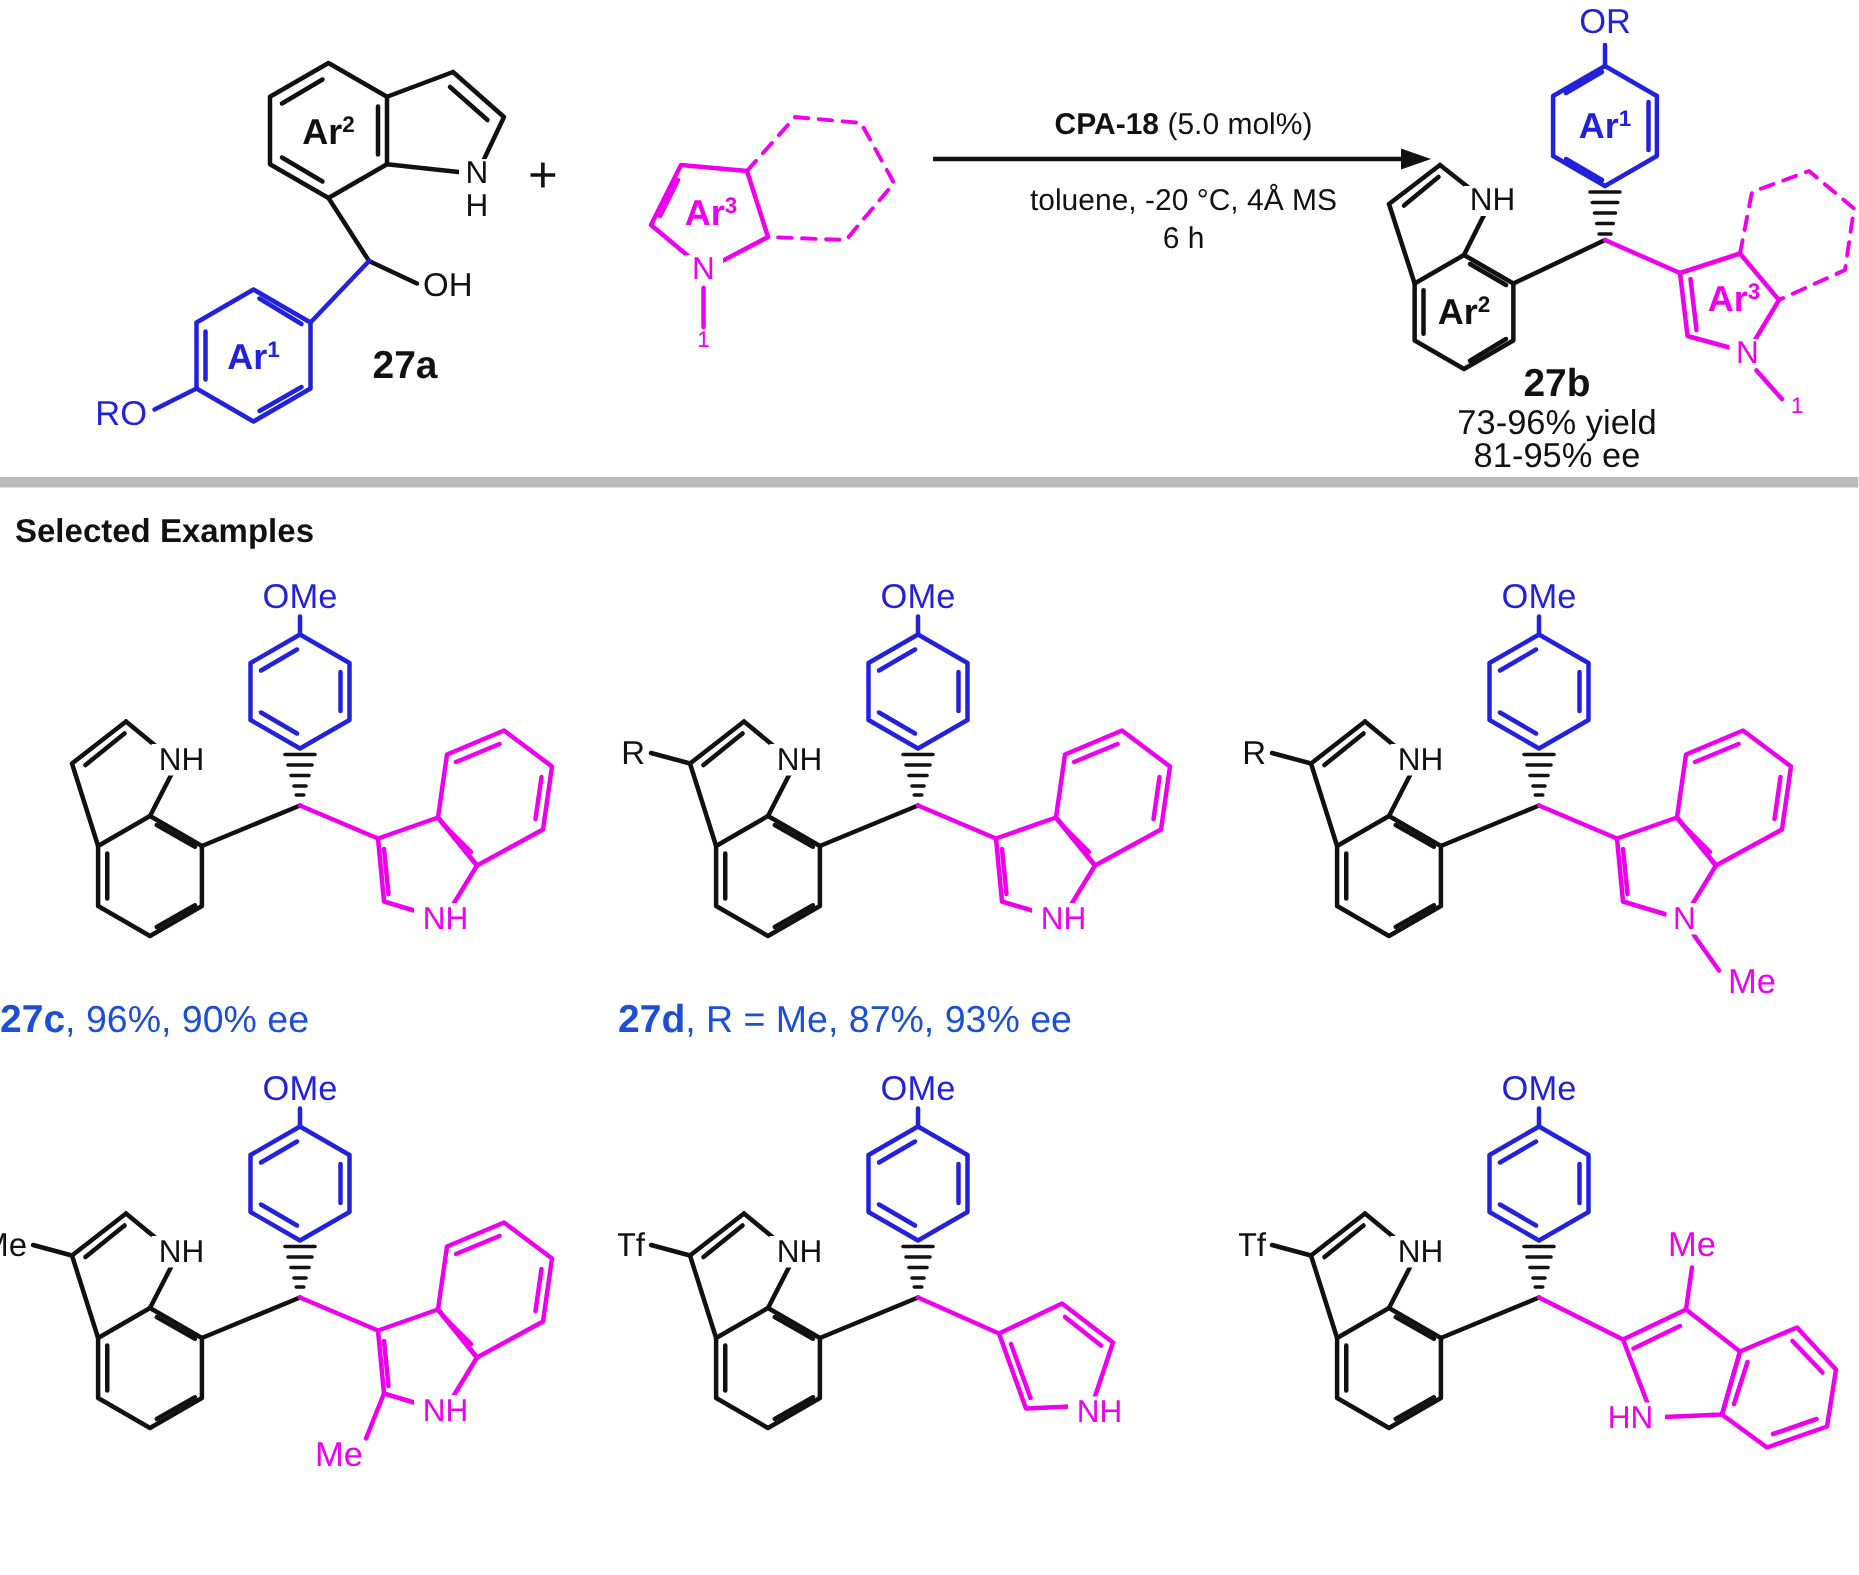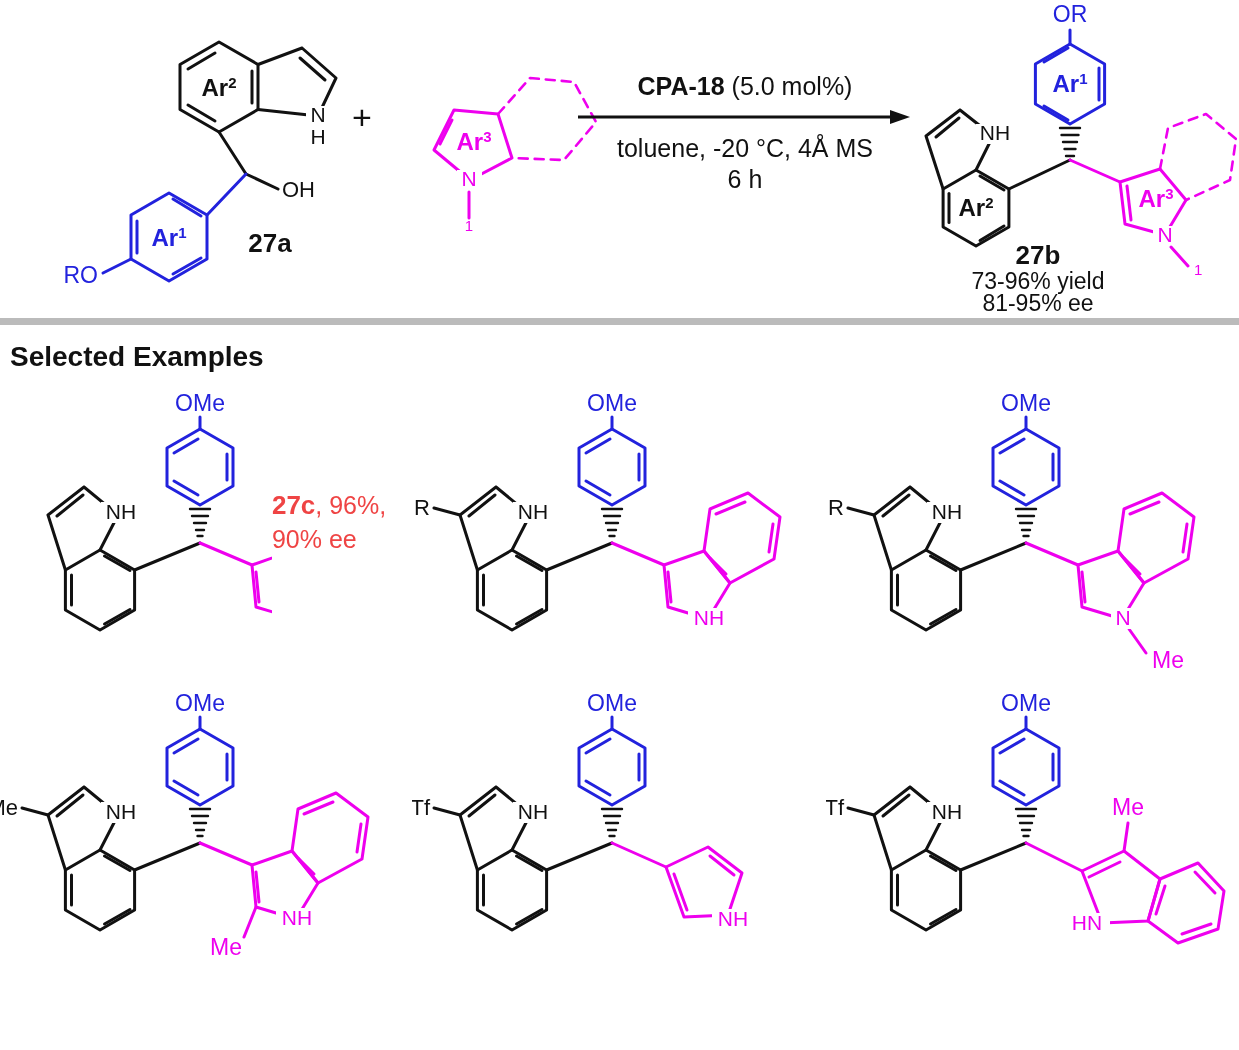--- a/index.html
+++ b/index.html
@@ -13,28 +13,28 @@
   .w{fill:#ffffff;stroke:none;}
   .tk{fill:var(--k);font-size:22px;} .tb{fill:var(--b);font-size:23px;} .tm{fill:var(--m);font-size:23px;}
   .ar{font-size:24px;font-weight:bold;}
   .sup{font-size:15px;}
   .atom{font-size:21px;}
   .bold{font-weight:bold;}
   .scheme{position:relative;height:318px;}
   .svg-27a{position:absolute;left:4px;top:2px;}
   .plus{position:absolute;left:352px;top:98px;font-size:34px;color:#111;}
   .svg-reagent{position:absolute;left:398px;top:22px;}
-  .arrowblk{position:absolute;left:578px;top:70px;width:334px;text-align:center;font-size:25px;}
+  .arrowblk{position:absolute;left:622px;top:70px;width:334px;text-align:center;font-size:20px;}
   .arrowblk .row{margin:2px 0;}
   .svg-27b{position:absolute;left:898px;top:0;}
   .divider{height:7px;background:var(--divider);}
-  .section{font-size:28px;font-weight:bold;margin:16px 0 2px 10px;}
+  .section{font-size:22px;font-weight:bold;margin:16px 0 2px 10px;}
   .examples{display:grid;grid-template-columns:412px 414px 413px;}
-  .tile{display:flex;flex-direction:row;align-items:center;}
-  .cap{font-size:25px;color:#ef4444;text-align:left;line-height:1.3;margin-top:-6px;}
+  .tile{display:flex;flex-direction:column;align-items:flex-start;}
+  .cap{font-size:25px;color:#1d4ed8;text-align:left;line-height:1.3;margin-top:-6px;}
   .id-label{font-size:26px;font-weight:bold;}
   .yld{font-size:23px;}
 </style>
 </head>
 <body>
 
 <div class="scheme">
 
   <svg class="svg-27a" width="392" height="302">
     <g class="st k">
@@ -222,20 +222,21 @@
         <path d="M259,227 L256,197"></path>
         <path d="M292,176 L298,134 L336,118 L368,142 L362,184 L318,208 Z"></path>
         <path d="M304,139 L333,127"></path>
           <path d="M361,149 L357,177"></path>
           <path d="M298,183 L314,199"></path>
       </g>
       <rect class="w" x="276" y="233" width="42" height="21"></rect>
       <text class="tm atom" x="297" y="250" text-anchor="middle">NH</text>
     </svg>
     <div class="cap">
+      <div><span class="id-label">27d</span><span>, R = Me, 87%, 93% ee</span></div>
     </div>
   </div>
 
   <div class="tile">
     <svg width="400" height="300">
       <g class="st b">
         <path d="M200,54 L233,73 L233,111 L200,130 L167,111 L167,73 Z"></path>
         <path d="M174,78 L198,64"></path>
           <path d="M227,79 L227,105"></path>
           <path d="M174,106 L198,120"></path>

